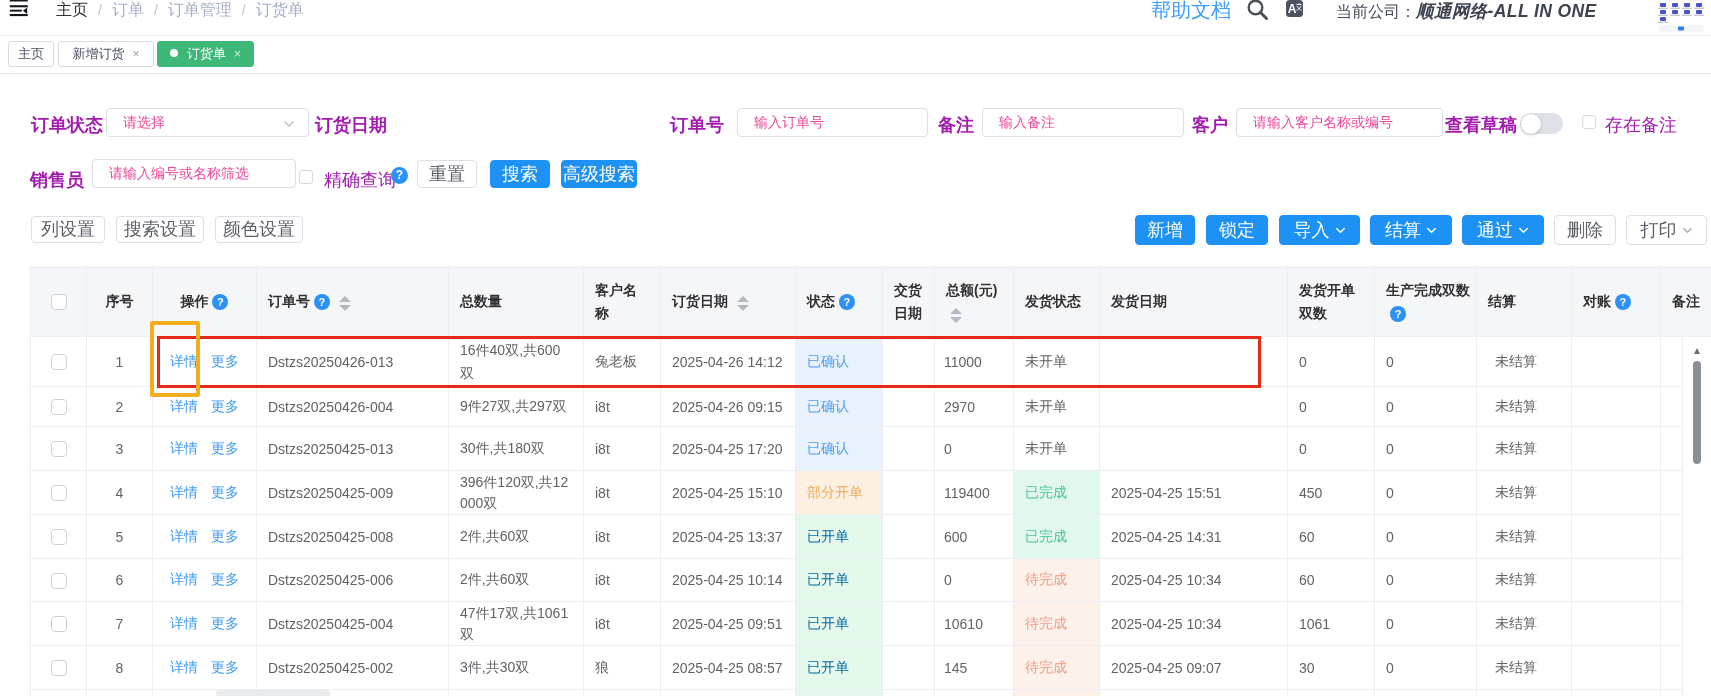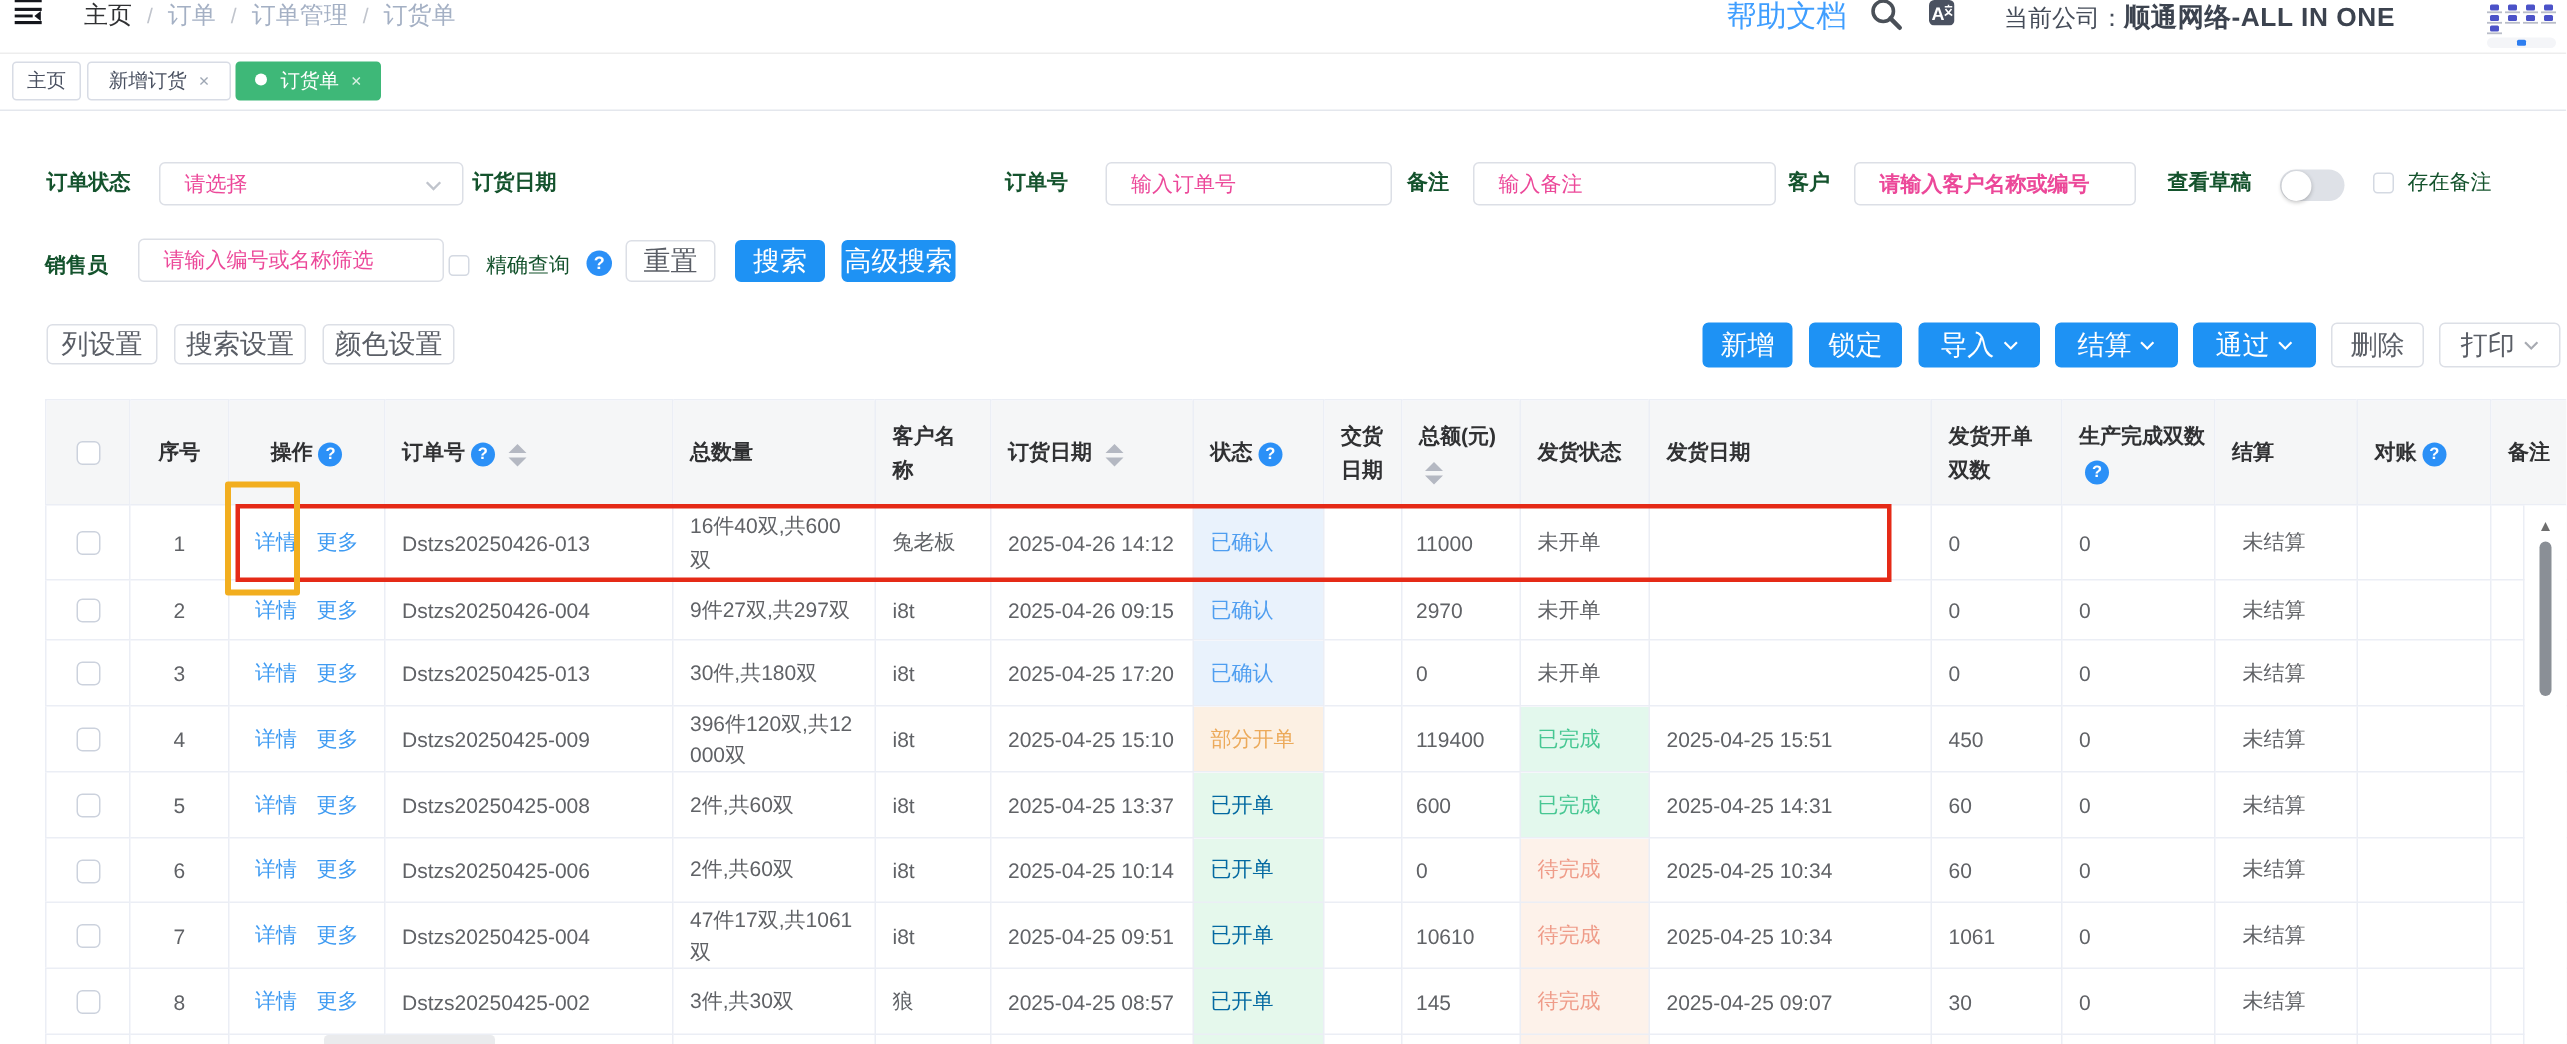--- a/index.html
+++ b/index.html
@@ -9,32 +9,32 @@
 .page { position:relative; width:1711px; height:696px; overflow:hidden; background:#fff; }
 .abs { position:absolute; }
 
 
 .topbar { position:absolute; left:0; top:0; width:1711px; height:36px; background:#fff; border-bottom:1px solid #ededed; }
 .crumb { position:absolute; top:0px; font-size:16px; color:#303133; white-space:nowrap; }
 .crumb .sep { color:#c0c4cc; padding:0 10px; font-size:14px; }
 .crumb .lite { color:#a4b0c4; }
 .help { position:absolute; left:1151px; top:-3px; font-size:20px; color:#3f9eff; }
 .curco { position:absolute; left:1336px; top:-1px; font-size:16px; color:#454c59; }
-.curco b { font-size:17.5px; color:#3c434f; font-weight:700; letter-spacing:0.4px; }
+.curco b { font-size:17.5px; color:#3c434f; font-weight:700; letter-spacing:0.4px;font-style:italic; }
 
 
 .tabrow { position:absolute; left:0; top:36px; width:1711px; height:38px; background:#fff; border-bottom:1px solid #e4e7ed; }
 .tab { position:absolute; top:41px; height:26px; line-height:24px; background:#fff; border:1px solid #d8dce5; border-radius:3px; font-size:13px; color:#495060; text-align:center; }
 .tab .x { color:#9ea7b4; font-size:12px; margin-left:8px; }
 .tab.active { background:#3eb878; border-color:#3eb878; color:#fff; }
 .tab.active .x { color:#d7f0e2; }
 .dot { display:inline-block; width:8px; height:8px; border-radius:50%; background:#fff; margin-right:9px; vertical-align:1px; }
 
 
-.flabel { position:absolute; font-size:14px; font-weight:700; color:#14532d; white-space:nowrap; }
+.flabel { position:absolute; font-size:18px; font-weight:700; color:#a21caf; white-space:nowrap; }
 .flabel.reg { font-weight:400; }
 .fbox { position:absolute; height:29px; border:1px solid #dcdfe6; border-radius:4px; background:#fff; font-size:14px; color:#ec4899; line-height:27px; white-space:nowrap; }
 .chev { position:absolute; width:12px; height:12px; }
 .btn { position:absolute; border-radius:4px; font-size:18px; text-align:center; white-space:nowrap; }
 .btn.plain { background:#fff; border:1px solid #dcdfe6; color:#5a5e66; }
 .btn.blue { background:#1e92f4; border:1px solid #1e92f4; color:#fff; }
 .ckbox { position:absolute; width:14px; height:14px; border:1px solid #d4d9e2; border-radius:3px; background:#fff; }
 .qicon { position:absolute; width:17px; height:17px; border-radius:50%; background:#2b90f7; color:#fff; font-size:12px; font-weight:700; text-align:center; line-height:17px; }
 .switch { position:absolute; width:43px; height:21px; border-radius:10.5px; background:#dee1e7; }
 .switch .knob { position:absolute; left:0.5px; top:0.5px; width:20px; height:20px; border-radius:50%; background:#fff; box-shadow:0 1px 3px rgba(0,0,0,0.25); }
@@ -135,21 +135,21 @@
   <div class="fbox" style="left:106px;top:108px;width:203px;padding-left:16px;">请选择</div>
   <svg class="chev" style="left:283px;top:118px;" viewBox="0 0 12 12">
       <path d="M1.5 3.5 L6 8 L10.5 3.5" fill="none" stroke="#c0c4cc" stroke-width="1.6"></path>
     </svg>
   <div class="flabel" style="left:315px;top:113px;">订货日期</div>
   <div class="flabel" style="left:670px;top:113px;">订单号</div>
   <div class="fbox" style="left:737px;top:108px;width:191px;padding-left:16px;">输入订单号</div>
   <div class="flabel" style="left:938px;top:113px;">备注</div>
   <div class="fbox" style="left:982px;top:108px;width:202px;padding-left:16px;">输入备注</div>
   <div class="flabel" style="left:1192px;top:113px;">客户</div>
-  <div class="fbox" style="left:1236px;top:108px;width:188px;padding-left:16px;font-weight:bold;">请输入客户名称或编号</div>
+  <div class="fbox" style="left:1236px;top:108px;width:207px;padding-left:16px;">请输入客户名称或编号</div>
   <div class="flabel" style="left:1445px;top:113px;">查看草稿</div>
   <div class="switch" style="left:1520px;top:113px;">
       <span class="knob"></span>
     </div>
   <div class="ckbox" style="left:1582px;top:115px;"></div>
   <div class="flabel reg" style="left:1605px;top:113px;">存在备注</div>
 
   <div class="flabel" style="left:30px;top:168px;">销售员</div>
   <div class="fbox" style="left:92px;top:159px;width:204px;padding-left:16px;">请输入编号或名称筛选</div>
   <div class="ckbox" style="left:299px;top:170px;"></div>

